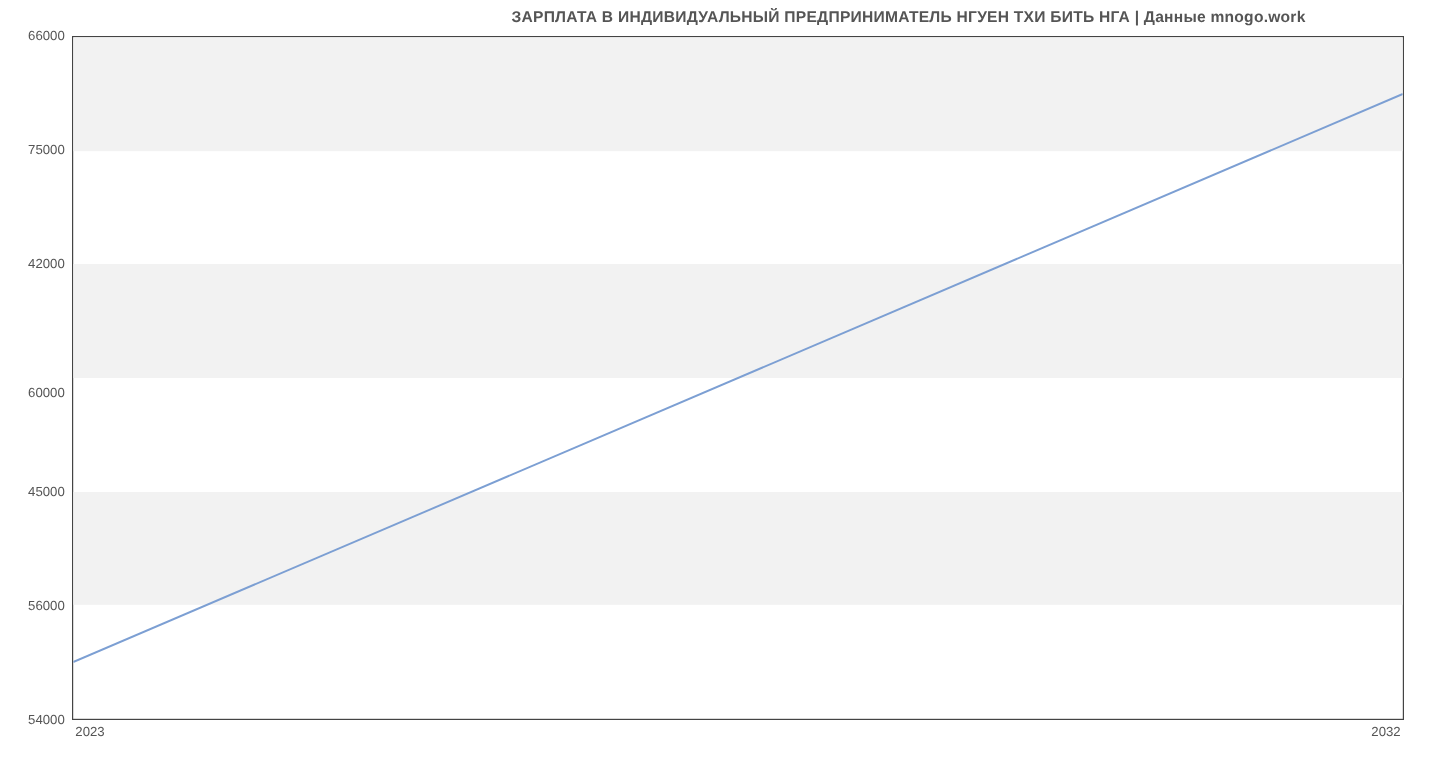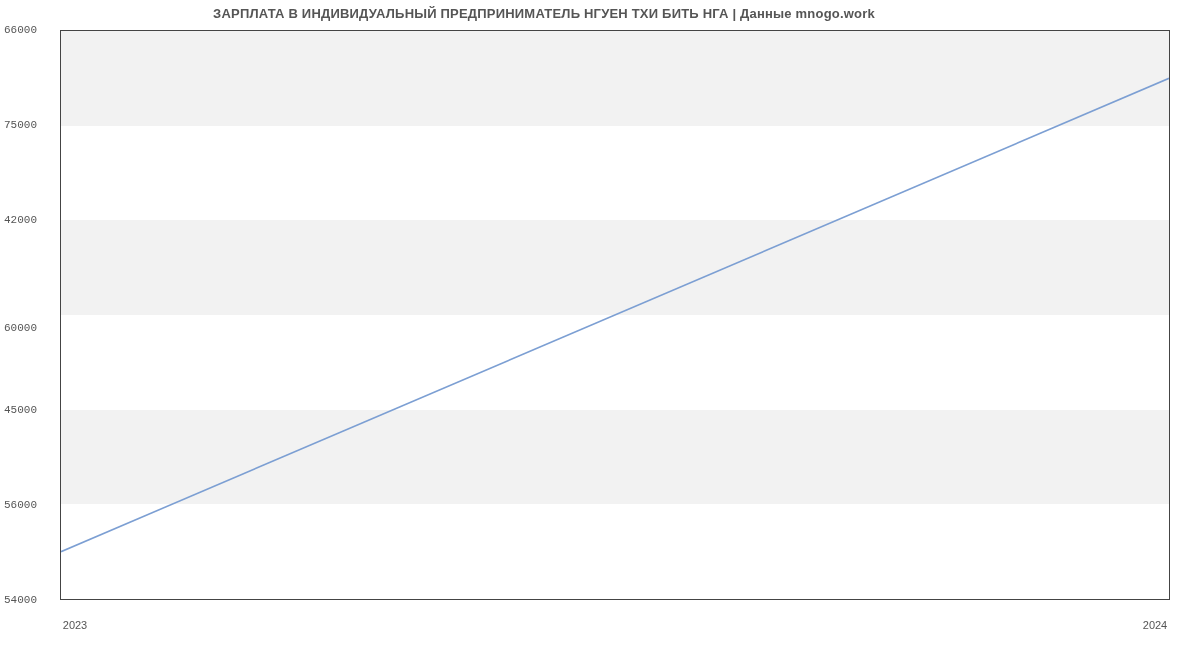--- a/index.html
+++ b/index.html
@@ -14,50 +14,48 @@
   .chart-container {
     position: relative;
     width: 1200px;
     height: 650px;
   }
   .title {
     position: absolute;
     top: 6px;
     left: 0;
     width: 1088px;
-    text-align: center;
+    text-align: right;
     font-size: 13px;
     font-weight: bold;
     letter-spacing: 0.2px;
   }
   .plot-area {
     position: absolute;
     left: 60px;
     top: 30px;
     width: 1110px;
     height: 570px;
     border: 1px solid #444444;
     box-sizing: border-box;
     overflow: hidden;
   }
   .y-tick-label {
     position: absolute;
     right: 1146px; 
     width: 50px;
-    text-align: left;
+    text-align: right;
     font-size: 11px;
     transform: translateY(-50%);
-    font-family: Liberation Mono, monospace;
   }
   .x-tick-label {
     position: absolute;
     top: 604px;
     font-size: 11px;
     transform: translateX(-50%);
-    margin-top: 15px;
   }
   .band {
     position: absolute;
     left: 0;
     width: 100%;
     background: #f2f2f2;
   }
   svg.line-layer {
     position: absolute;
     left: 0;
@@ -80,21 +78,21 @@
 
   <div class="y-tick-label" style="top:600px">54000</div>
   <div class="y-tick-label" style="top:505px">56000</div>
   <div class="y-tick-label" style="top:410px">45000</div>
   <div class="y-tick-label" style="top:328px">60000</div>
   <div class="y-tick-label" style="top:220px">42000</div>
   <div class="y-tick-label" style="top:125px">75000</div>
   <div class="y-tick-label" style="top:30px">66000</div>
 
   <div class="x-tick-label" style="left:75px">2023</div>
-  <div class="x-tick-label" style="left:1155px">2024</div>
+  <div class="x-tick-label" style="left:1155px">2032</div>
 
   <div class="plot-area">
 
     <div class="band" style="top:0px;      height:94.67px"></div>
     <div class="band" style="top:189.33px; height:94.67px"></div>
     <div class="band" style="top:378.67px; height:94.67px"></div>
 
     <svg class="line-layer" viewBox="0 0 1108 568" preserveAspectRatio="none">
 
       <polyline class="series-line" points="0,520.67 1108,47.33"></polyline>

